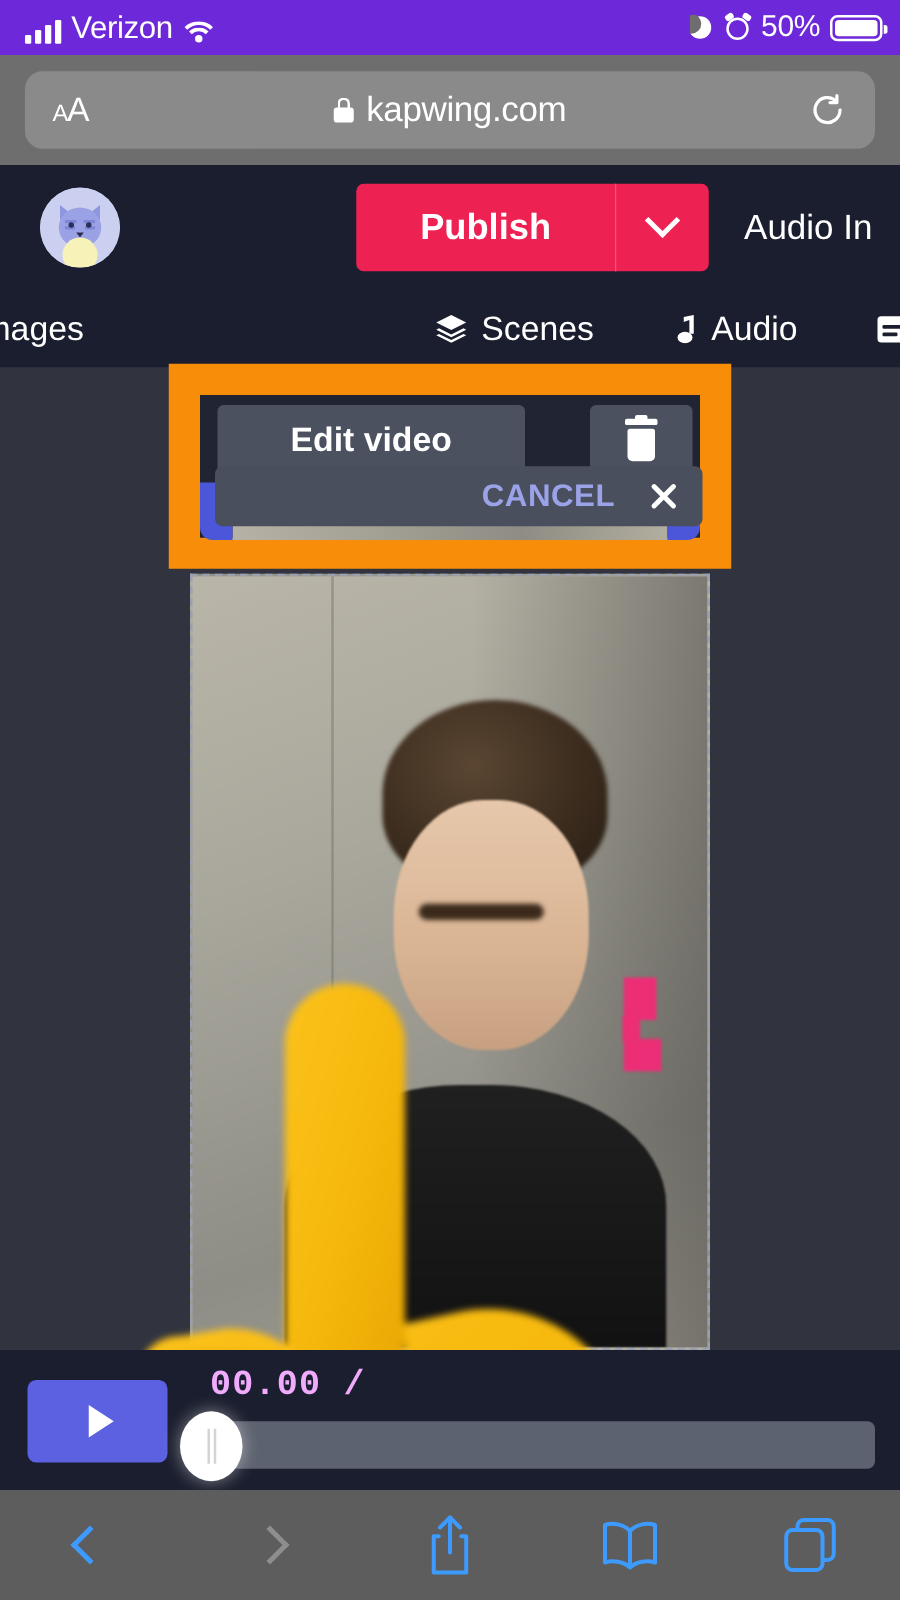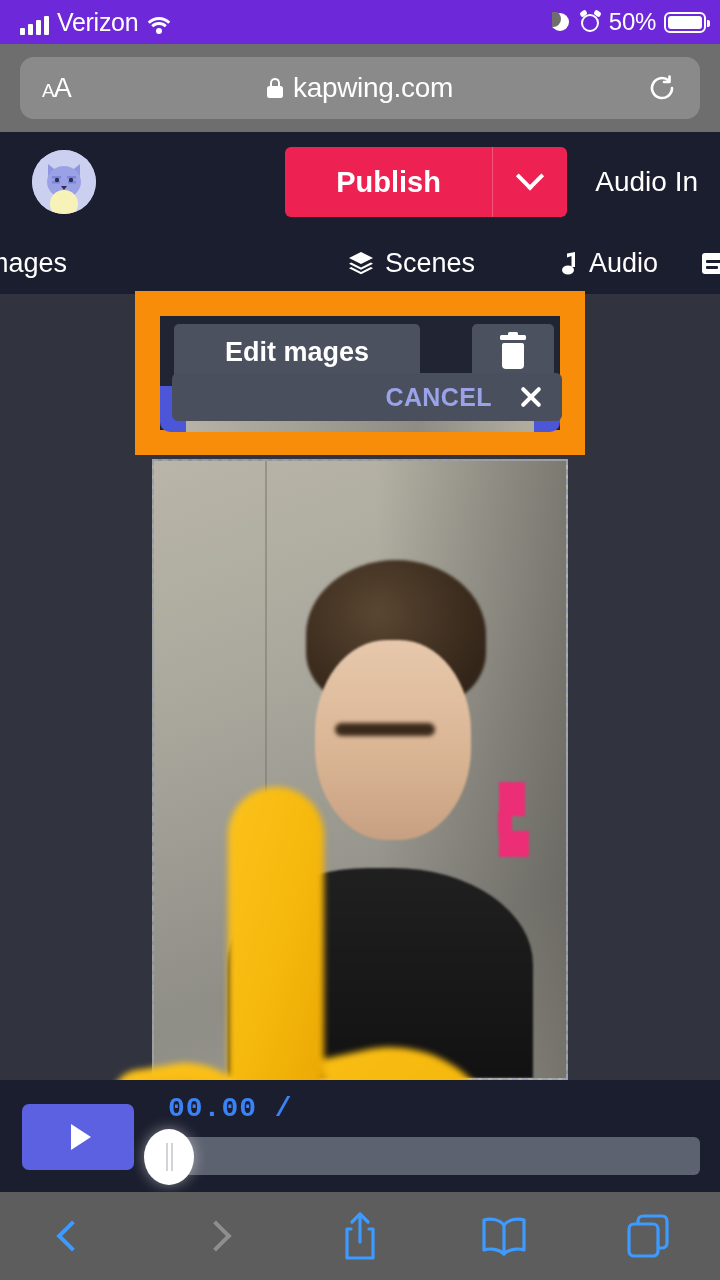--- a/index.html
+++ b/index.html
@@ -183,21 +183,21 @@
     overflow: hidden;
   }
   .nav-tab {
     display:flex; align-items:center; gap: 11px;
     color:#fff; font-size: 27px; font-weight: 500;
     white-space: nowrap;
   }
   .nt-images  { position:absolute; left: -14px; }
   .nt-timeline{ position:absolute; left: 140px; }
   .nt-scenes  { position:absolute; left: 348px; }
-  .nt-audio   { position:absolute; left: 560px; }
+  .nt-audio   { position:absolute; left: 540px; }
   .nt-subtitles{ position:absolute; left: 702px; }
   .icon-timeline { width: 26px; height: 22px; position:relative; }
   .icon-timeline i {
     position:absolute; left:0; height:3.5px; background:#fff; border-radius:2px;
   }
   .icon-timeline i:nth-child(1){ top:1px;  width:24px; }
   .icon-timeline i:nth-child(2){ top:8px;  width:17px; }
   .icon-timeline i:nth-child(3){ top:15px; width:20px; }
   .icon-timeline .tri {
     position:absolute; right:-1px; bottom:1px; width:0; height:0;
@@ -364,21 +364,21 @@
   }
   .play-tri {
     width:0; height:0;
     border-left: 20px solid #fff;
     border-top: 13px solid transparent;
     border-bottom: 13px solid transparent;
     margin-left: 5px;
   }
   .time-readout {
     position:absolute; left: 168px; top: 13px;
-    color:#3b82f6; font-size: 28px; font-weight: 700;
+    color:#f0abfc; font-size: 28px; font-weight: 700;
     font-family: "Liberation Mono", monospace;
     letter-spacing: 1px;
   }
   .scrub-track {
     position:absolute; left: 170px; top: 57px;
     width: 530px; height: 38px;
     background: #5d6270; border-radius: 6px;
   }
   .scrub-handle {
     position:absolute; left: 144px; top: 49px;
@@ -555,21 +555,21 @@
       </svg>
     </div>
   </div>
 
   <div class="highlight-box">
     <div class="hl-inner">
       <div class="clip-thumb-strip"></div>
       <div class="clip-blue-l"></div>
       <div class="clip-blue-r"></div>
 
-      <div class="edit-video-btn">Edit mages</div>
+      <div class="edit-video-btn">Edit video</div>
 
       <div class="trash-btn">
         <div class="trash-icon">
           <div class="handle"></div>
           <div class="lid"></div>
           <div class="can"></div>
         </div>
       </div>
 
       <div class="snackbar">

